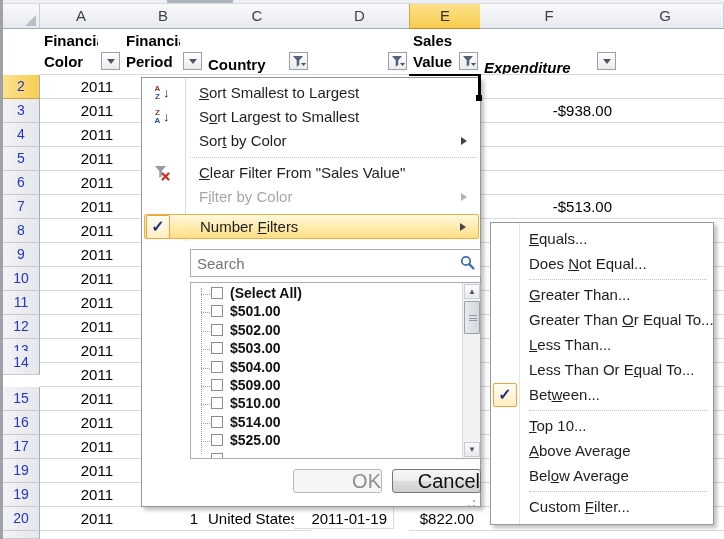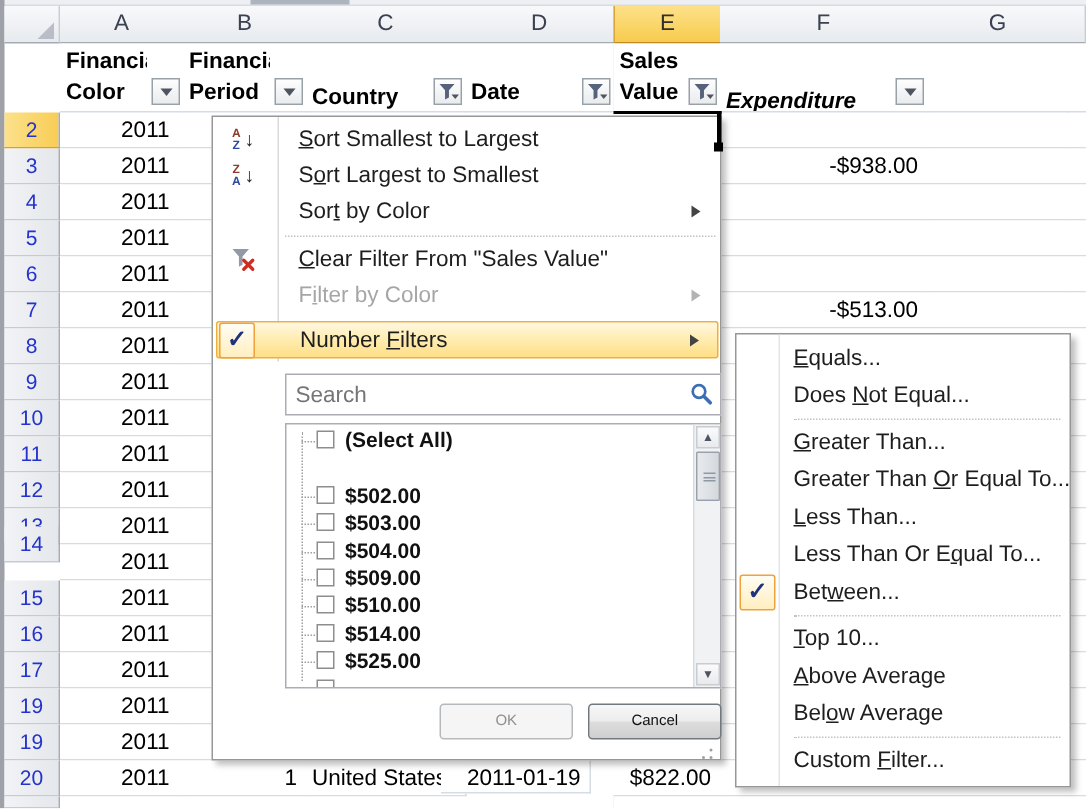--- a/index.html
+++ b/index.html
@@ -39,21 +39,21 @@
   #searchbox::placeholder{color:#757575;}
   .listbox{background:#fff;border:1px solid #ABADB3;overflow:hidden;}
   .lvitem{left:0;height:18px;width:260px;}
   .lvitem .cb{position:absolute;left:20px;top:2px;width:12px;height:12px;border:1px solid #8D8D8D;background:#fff;}
   .lvitem .lbl{position:absolute;left:39px;top:0;font-size:14px;font-weight:600;color:#111;line-height:17px;white-space:nowrap;}
   .treev{border-left:1px dotted #9F9F9F;width:0;}
   .treeh{border-top:1px dotted #9F9F9F;height:0;width:9px;}
   .sb-track{background:#F1F2F4;border-left:1px solid #D8DBDF;}
   .sb-btn{background:linear-gradient(#FBFBFC,#E8EAED);border:1px solid #C9CDD2;color:#4F5560;font-size:8px;line-height:14px;text-align:center;cursor:pointer;}
   .sb-thumb{background:linear-gradient(90deg,#E8EAED,#D4D8DD);border:1px solid #98A2AC;border-radius:1px;cursor:pointer;}
-  .btn{font-size:10px;text-align:center;line-height:22px;border-radius:3px;cursor:pointer;}
+  .btn{font-size:20px;text-align:right;line-height:22px;border-radius:3px;cursor:pointer;}
   .btn.ok{background:#F5F5F5;border:1px solid #B5B9BC;color:#8F8F8F;}
   .btn.cancel{background:linear-gradient(#F7F7F7,#EDEDED 48%,#DDDDDD 52%,#CFCFCF);border:1px solid #73787D;color:#111;}
   
   .azc{display:flex;flex-direction:column;font-size:8px;font-weight:bold;line-height:8px;width:9px;text-align:center;}
   .dnarrow{font-size:13px;color:#222;line-height:16px;margin-left:1px;}
 </style>
 </head>
 <body>
 
 <div id="screen">
@@ -268,21 +268,20 @@
     <div class="abs cell" style="left: 204px; top: 29px; width: 107px; height: 46px;">
       <div class="abs hline" style="top: 25px;">Country</div>
       <div class="abs fbtn" style="top: 23px; right: 2px;">
         <svg width="14" height="13" viewBox="0 0 14 13">
           <path d="M1 1 H11 L7.3 5.2 V10 L4.7 11.4 V5.2 Z" fill="#56617A"></path>
           <path d="M9 8 h5 l-2.5 3 z" fill="#4F5560"></path>
         </svg>
       </div>
     </div>
     <div class="abs cell" style="left: 310px; top: 29px; width: 100px; height: 46px;">
-      <div class="abs hline" style="top: 22px;">Date</div>
       <div class="abs fbtn" style="top: 23px; right: 2px;">
         <svg width="14" height="13" viewBox="0 0 14 13">
           <path d="M1 1 H11 L7.3 5.2 V10 L4.7 11.4 V5.2 Z" fill="#56617A"></path>
           <path d="M9 8 h5 l-2.5 3 z" fill="#4F5560"></path>
         </svg>
       </div>
     </div>
     <div class="abs cell" style="left: 409px; top: 29px; width: 72px; height: 46px;">
       <div class="abs hline" style="top: 1px;">Sales</div>
       <div class="abs hline" style="top: 22px;">Value</div>
@@ -354,20 +353,25 @@
           <circle cx="6" cy="6" r="4.2" fill="none" stroke="#3D6EB4" stroke-width="1.8"></circle>
           <line x1="9.2" y1="9.2" x2="13.5" y2="13.5" stroke="#3D6EB4" stroke-width="2.4" stroke-linecap="round"></line>
         </svg></div>
       <div class="abs listbox" style="left: 48px; top: 204px; width: 291px; height: 177px;">
         <div class="abs treev" style="left: 10px; top: 5px; height: 166px;"></div>
         <div class="abs lvitem" style="top: 2px;">
           <div class="abs treeh" style="left: 10px; top: 9px;"></div>
           <div class="abs cb" style=""></div>
           <div class="abs lbl" style="">(Select All)</div>
         </div>
+        <div class="abs lvitem" style="top: 20.4px;">
+          <div class="abs treeh" style="left: 10px; top: 9px;"></div>
+          <div class="abs cb" style=""></div>
+          <div class="abs lbl" style="">$501.00</div>
+        </div>
         <div class="abs lvitem" style="top: 38.8px;">
           <div class="abs treeh" style="left: 10px; top: 9px;"></div>
           <div class="abs cb" style=""></div>
           <div class="abs lbl" style="">$502.00</div>
         </div>
         <div class="abs lvitem" style="top: 57.2px;">
           <div class="abs treeh" style="left: 10px; top: 9px;"></div>
           <div class="abs cb" style=""></div>
           <div class="abs lbl" style="">$503.00</div>
         </div>

